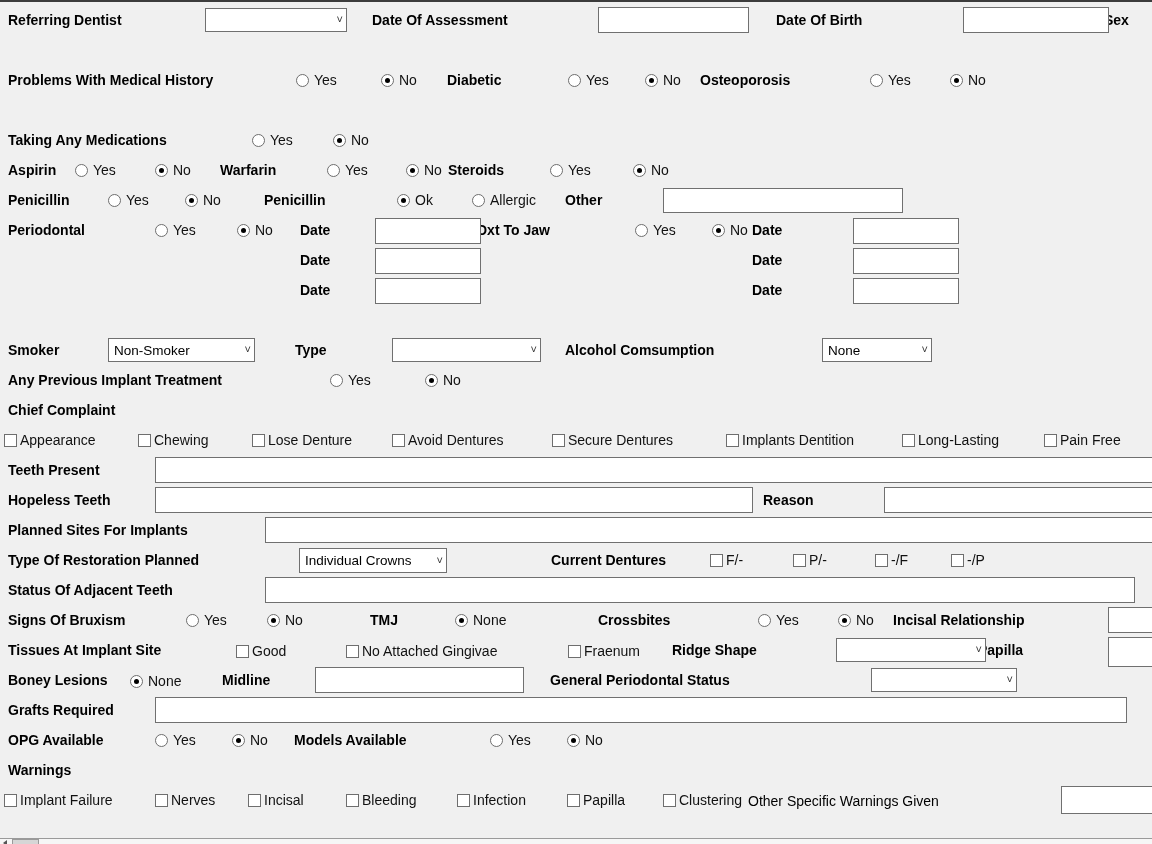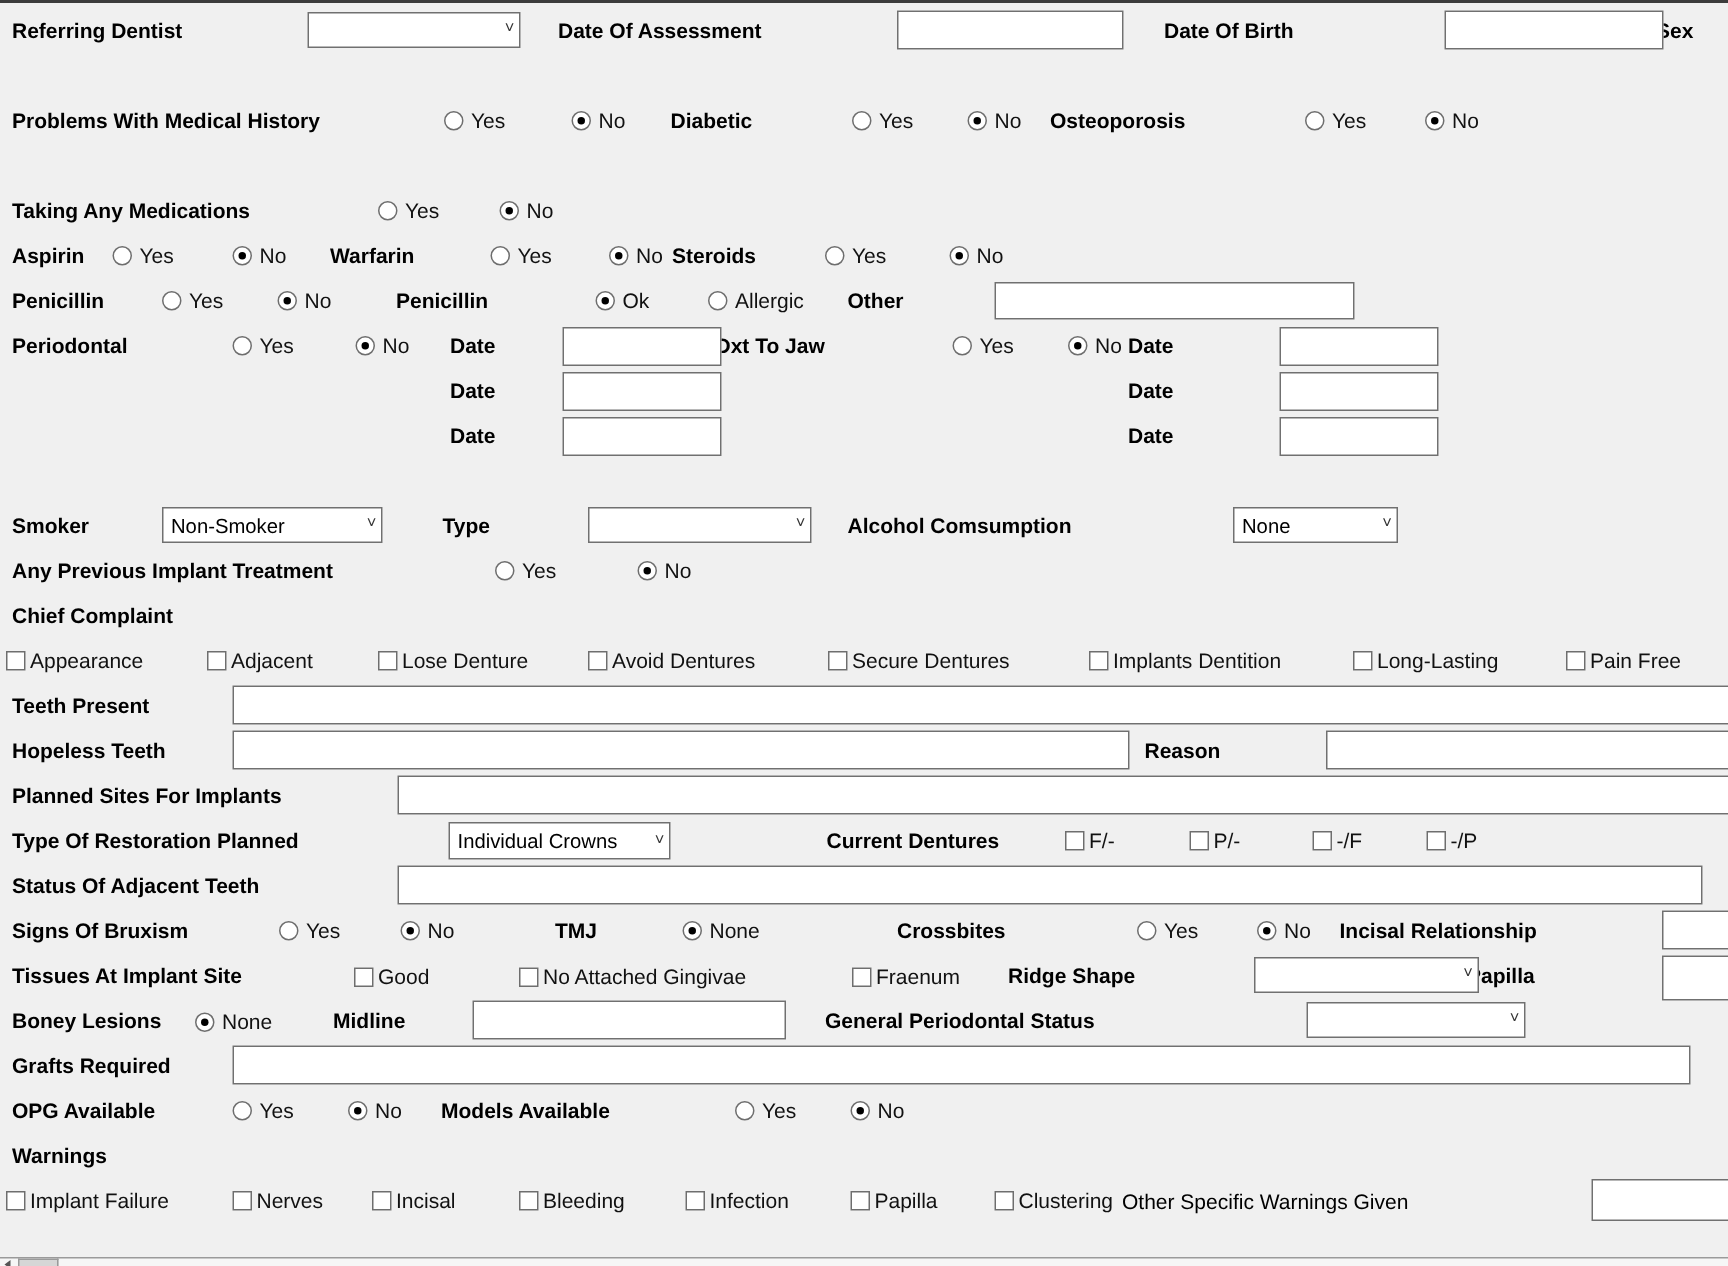--- a/index.html
+++ b/index.html
@@ -183,21 +183,21 @@
       <span>No</span>
     </span>
 
   <span class="lbl" style="left:8px;top:401px">Chief Complaint</span>
   <span class="cbx" style="left:4px;top:432px">
       <span class="cb"></span>
       <span>Appearance</span>
     </span>
   <span class="cbx" style="left:138px;top:432px">
       <span class="cb"></span>
-      <span>Adjacent</span>
+      <span>Chewing</span>
     </span>
   <span class="cbx" style="left:252px;top:432px">
       <span class="cb"></span>
       <span>Lose Denture</span>
     </span>
   <span class="cbx" style="left:392px;top:432px">
       <span class="cb"></span>
       <span>Avoid Dentures</span>
     </span>
   <span class="cbx" style="left:552px;top:432px">

